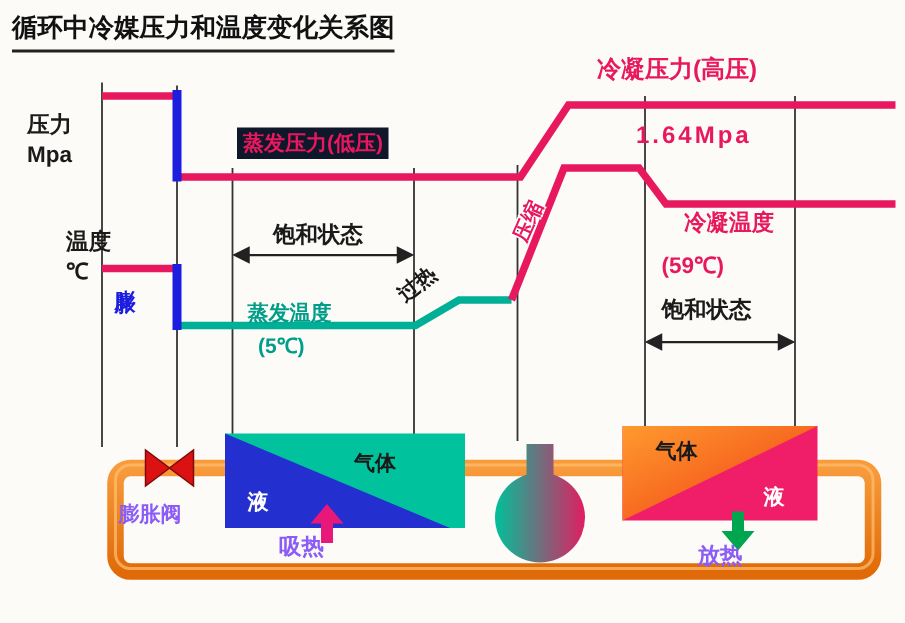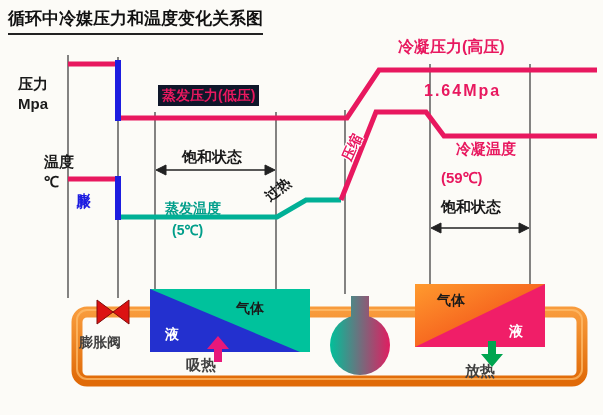--- a/index.html
+++ b/index.html
@@ -5,21 +5,21 @@
   html,body{margin:0;padding:0;}
   body{width:603px;height:415px;background:#fcfbf7;font-family:"Liberation Sans", sans-serif;}
   #stage{position:relative;width:603px;height:415px;overflow:hidden;background:#fcfbf7;}
   svg{position:absolute;left:0;top:0;}
   .lbl{position:absolute;font-family:"Liberation Sans", sans-serif;font-weight:bold;white-space:pre-line;line-height:1.35;}
   .title{font-size:17px;color:#111;border-bottom:2.5px solid #222;padding-bottom:2px;display:inline-block;}
   .black{color:#1a1a1a;}
   .magenta{color:#e8185f;}
   .teal{color:#009e8a;}
   .blue{color:#1d1de0;}
-  .red{color:#404040;}
+  .red{color:#8b5cf6;}
   .white{color:#ffffff;}
   .hl-green{background:#0f172a;padding:1px 4px;}
   .ctr{}
   .rot-superheat{transform:rotate(-38deg);}
   .rot-compress{transform:rotate(-66deg);color:#e8185f;
      text-shadow:-1px -1px 0 #fff,1px -1px 0 #fff,-1px 1px 0 #fff,1px 1px 0 #fff;}
   .vert{writing-mode:vertical-rl;letter-spacing:2px;}
   .spaced{letter-spacing:2px;}
 </style>
 </head>

